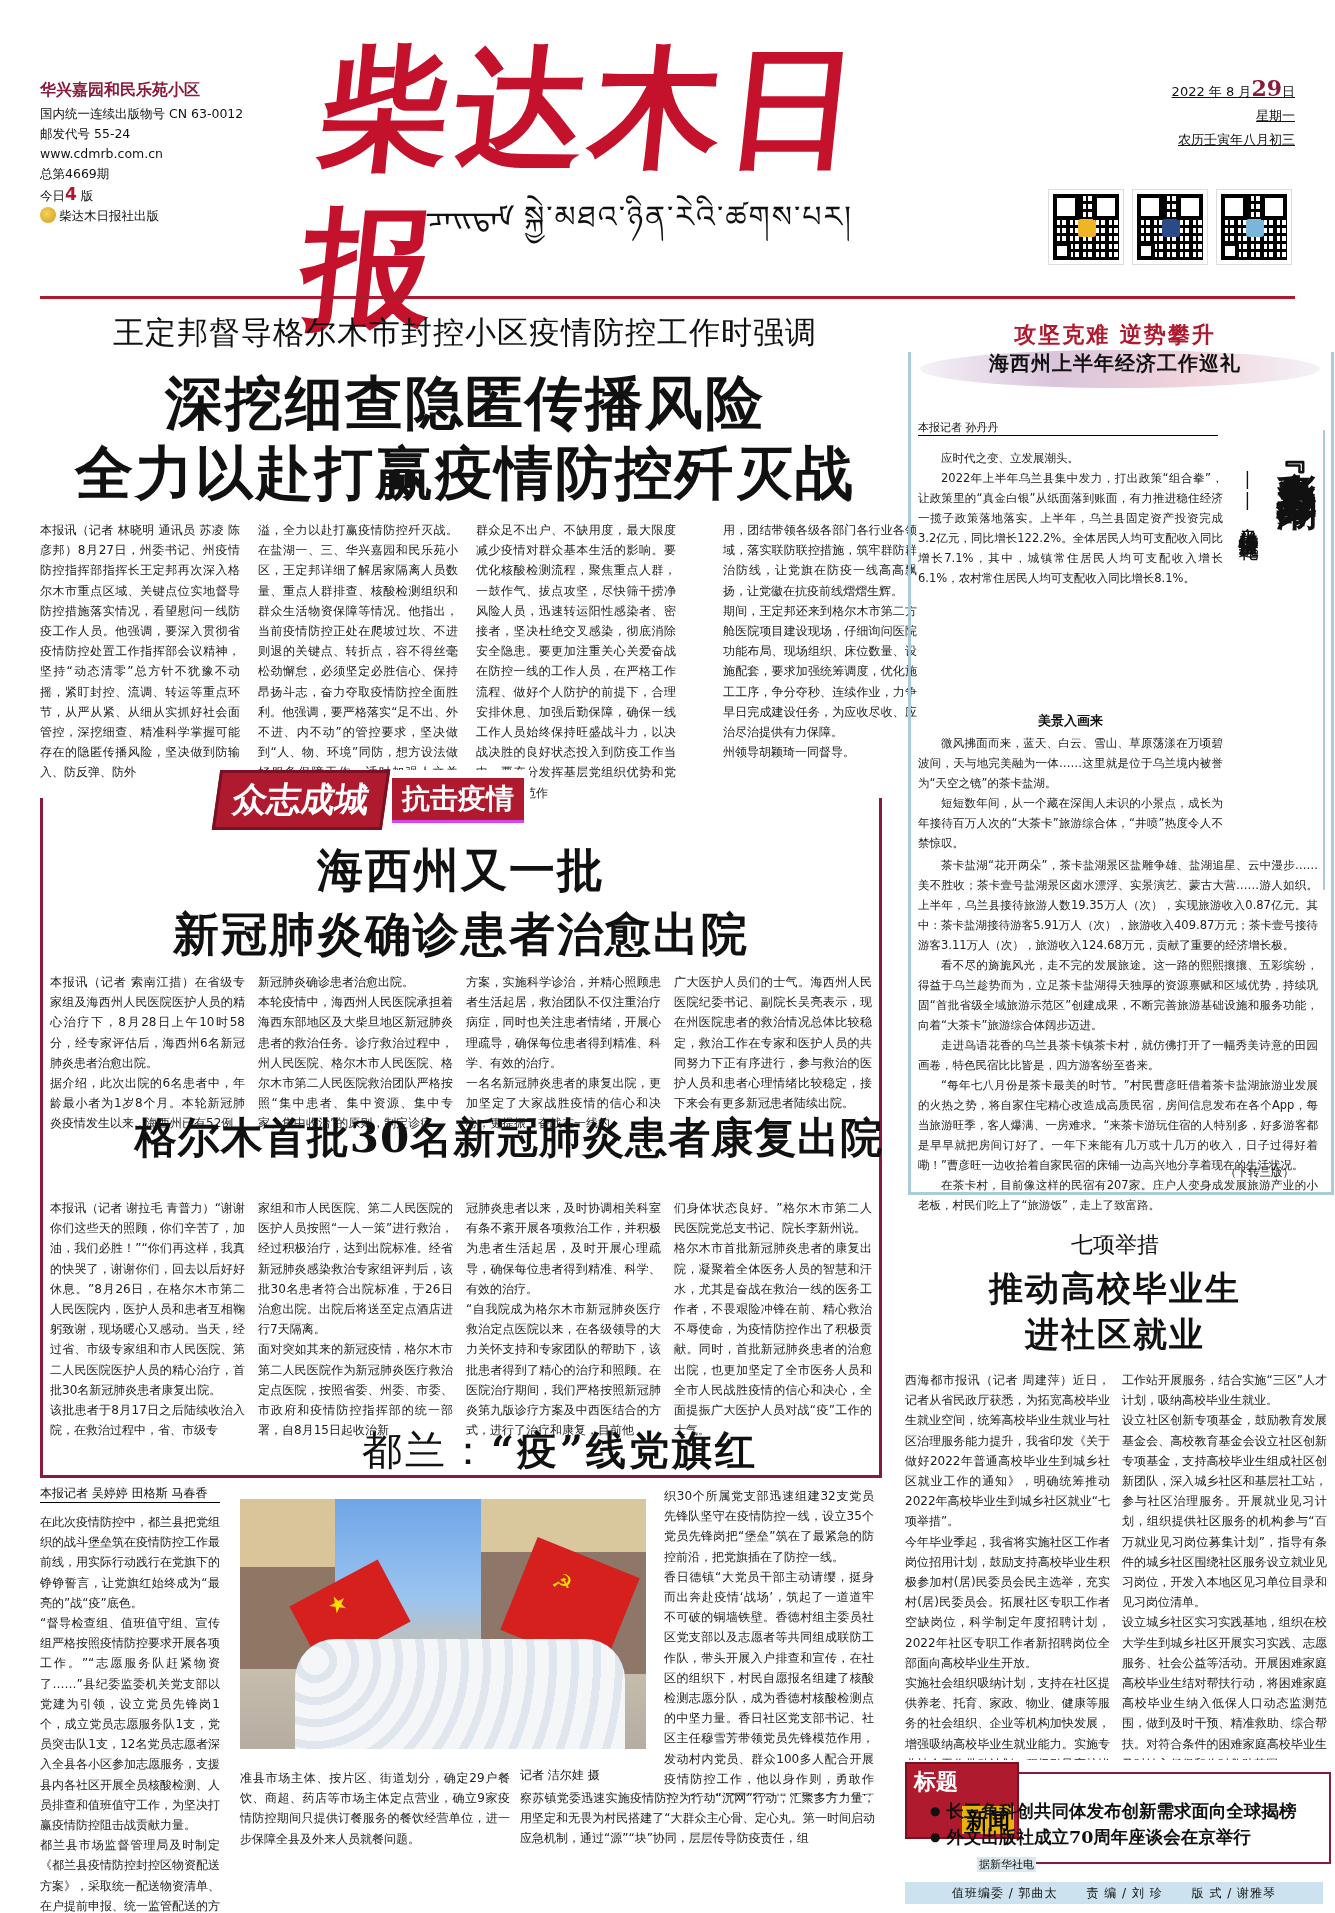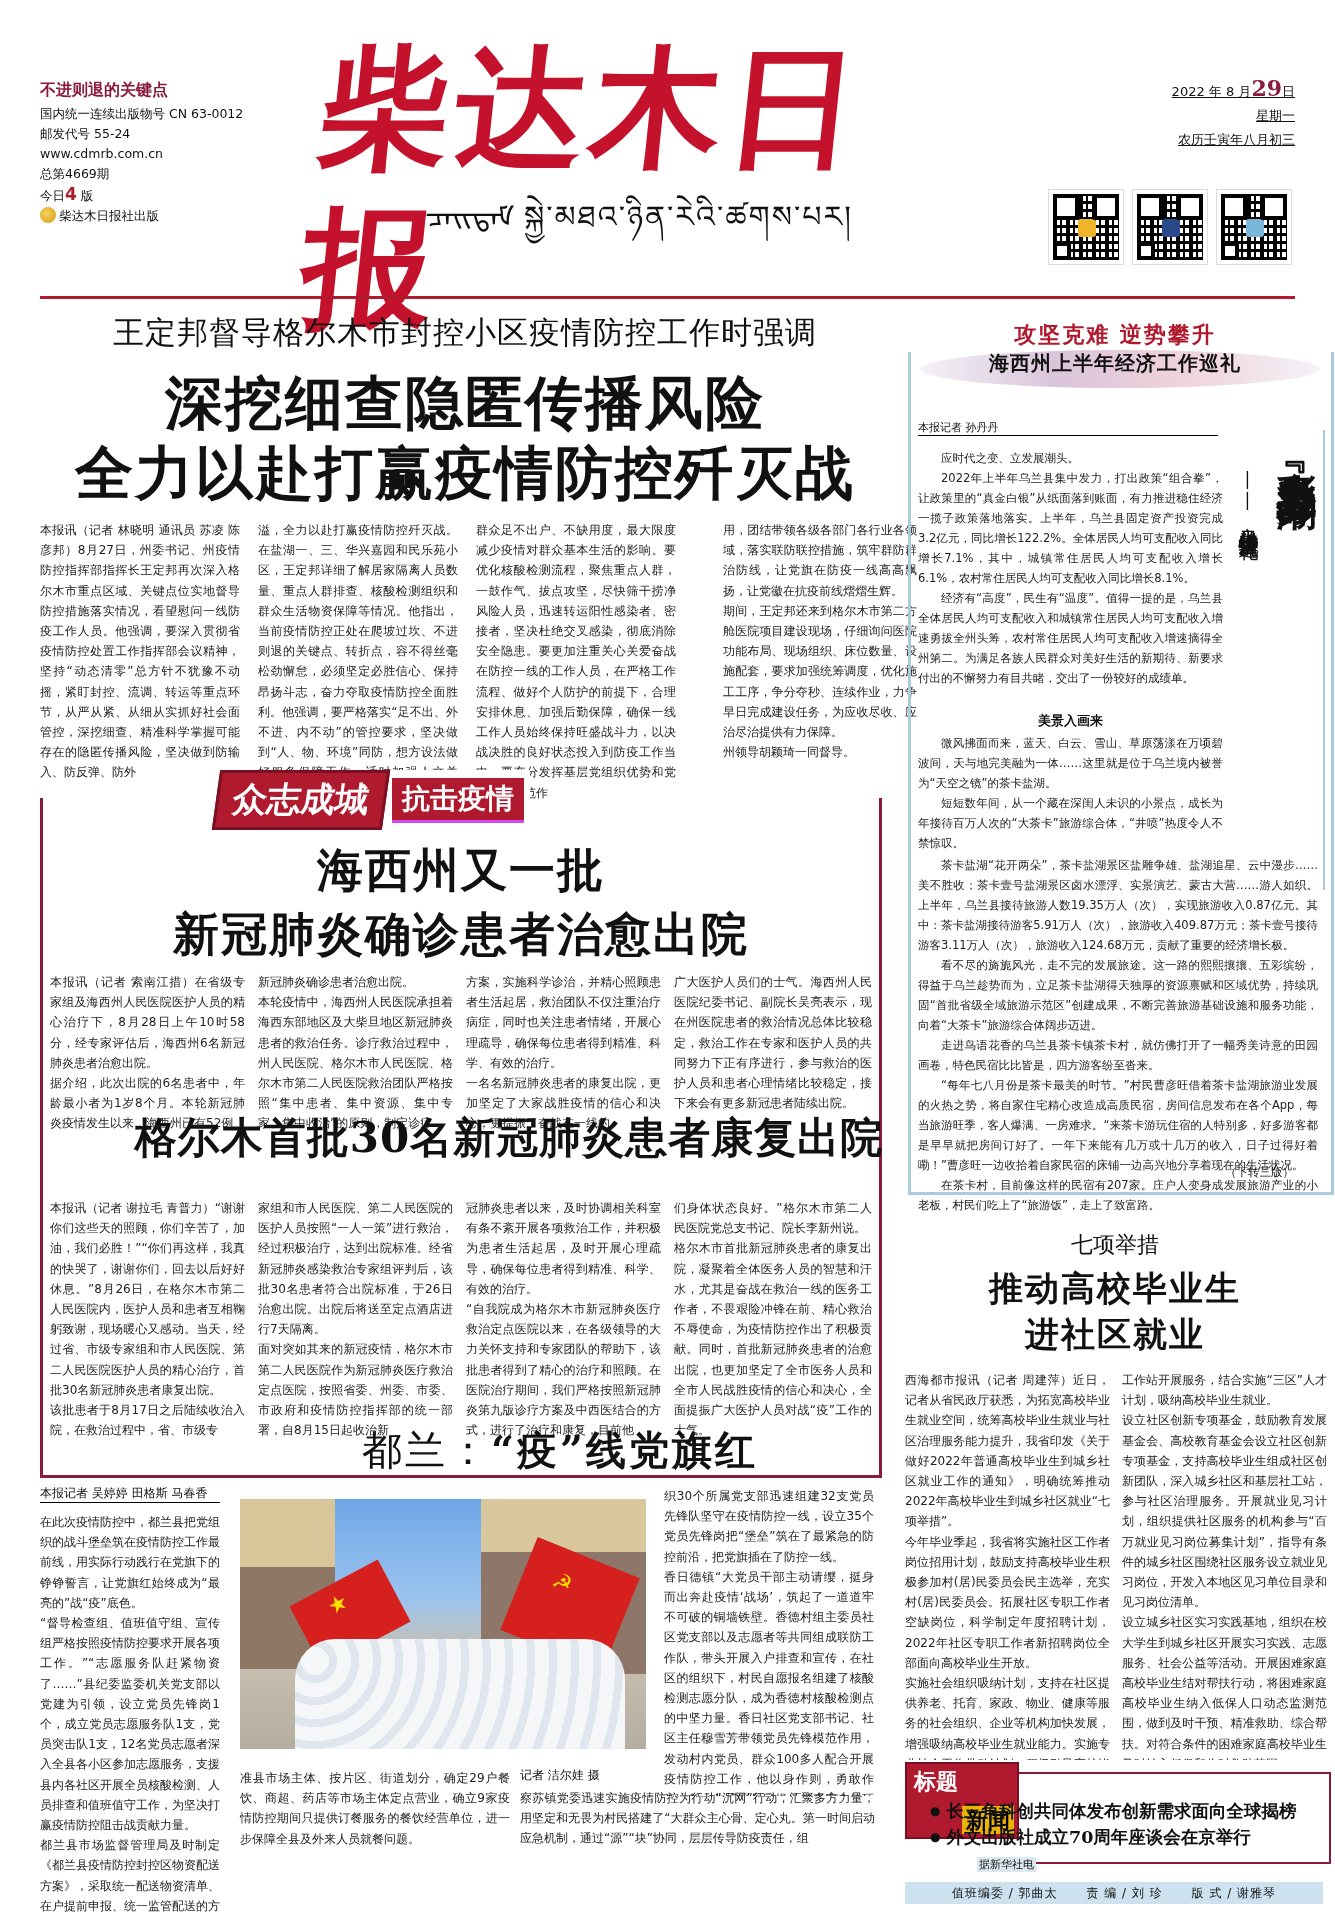--- a/index.html
+++ b/index.html
@@ -92,21 +92,21 @@
   .brief-items li { list-style: none; }
   .brief-items li::before { content: "●"; font-size: 12px; margin-right: 6px; vertical-align: 2px; }
   .brief-src { left: 977px; top: 1857px; font-size: 11px; background: #dbe8f0; padding: 0 2px; }
   .footer { left: 905px; top: 1882px; width: 418px; height: 22px; background: #cce3ef; text-align: center; font-size: 12px; line-height: 22px; letter-spacing: 1px; }
   .footer span { margin: 0 12px; }
 </style>
 </head>
 <body>
 
 <div class="abs mast-left">
-  <div class="org">不进则退的关键点</div>
+  <div class="org">华兴嘉园和民乐苑小区</div>
   <div>国内统一连续出版物号 CN 63-0012</div>
   <div>邮发代号 55-24</div>
   <div>www.cdmrb.com.cn</div>
   <div>总第4669期</div>
   <div class="pages">
     <span>今日</span><b>4</b> <span>版</span>
   </div>
   <div>
     <span class="pub-logo"></span><span>柴达木日报社出版</span>
   </div>
@@ -209,21 +209,20 @@
 <div class="abs side-ribbon"></div>
 <div class="abs side-sub">海西州上半年经济工作巡礼</div>
 <div class="abs byline" style="left:918px;top:420px;width:300px;font-size:11px;">本报记者 孙丹丹</div>
 <div class="abs side-vert-main">多彩乌兰『多彩』弄潮</div>
 <div class="abs side-vert-sub">——乌兰上半年经济运行情况巡礼</div>
 <div class="abs side-vline"></div>
 
 <div class="abs col" style="left:918px;top:448px;width:305px;font-size:11.5px;line-height:20px;">
   <p>应时代之变、立发展潮头。</p>
   <p>2022年上半年乌兰县集中发力，打出政策“组合拳”，让政策里的“真金白银”从纸面落到账面，有力推进稳住经济一揽子政策落地落实。上半年，乌兰县固定资产投资完成3.2亿元，同比增长122.2%。全体居民人均可支配收入同比增长7.1%，其中，城镇常住居民人均可支配收入增长6.1%，农村常住居民人均可支配收入同比增长8.1%。</p>
-  <p>经济有“高度”，民生有“温度”。值得一提的是，乌兰县全体居民人均可支配收入和城镇常住居民人均可支配收入增速勇拔全州头筹，农村常住居民人均可支配收入增速摘得全州第二。为满足各族人民群众对美好生活的新期待、新要求付出的不懈努力有目共睹，交出了一份较好的成绩单。</p>
 </div>
 <div class="abs" style="left:918px;top:712px;width:305px;text-align:center;font-size:13px;font-weight:bold;">美景入画来</div>
 <div class="abs col" style="left:918px;top:733px;width:305px;font-size:11.5px;line-height:20px;">
   <p>微风拂面而来，蓝天、白云、雪山、草原荡漾在万顷碧波间，天与地完美融为一体……这里就是位于乌兰境内被誉为“天空之镜”的茶卡盐湖。</p>
   <p>短短数年间，从一个藏在深闺人未识的小景点，成长为年接待百万人次的“大茶卡”旅游综合体，“井喷”热度令人不禁惊叹。</p>
 </div>
 <div class="abs col" style="left:918px;top:855px;width:400px;font-size:11.5px;line-height:20px;">
   <p>茶卡盐湖“花开两朵”，茶卡盐湖景区盐雕争雄、盐湖追星、云中漫步……美不胜收；茶卡壹号盐湖景区卤水漂浮、实景演艺、蒙古大营……游人如织。上半年，乌兰县接待旅游人数19.35万人（次），实现旅游收入0.87亿元。其中：茶卡盐湖接待游客5.91万人（次），旅游收入409.87万元；茶卡壹号接待游客3.11万人（次），旅游收入124.68万元，贡献了重要的经济增长极。</p>
   <p>看不尽的旖旎风光，走不完的发展旅途。这一路的熙熙攘攘、五彩缤纷，得益于乌兰趁势而为，立足茶卡盐湖得天独厚的资源禀赋和区域优势，持续巩固“首批省级全域旅游示范区”创建成果，不断完善旅游基础设施和服务功能，向着“大茶卡”旅游综合体阔步迈进。</p>
   <p>走进鸟语花香的乌兰县茶卡镇茶卡村，就仿佛打开了一幅秀美诗意的田园画卷，特色民宿比比皆是，四方游客纷至沓来。</p>

